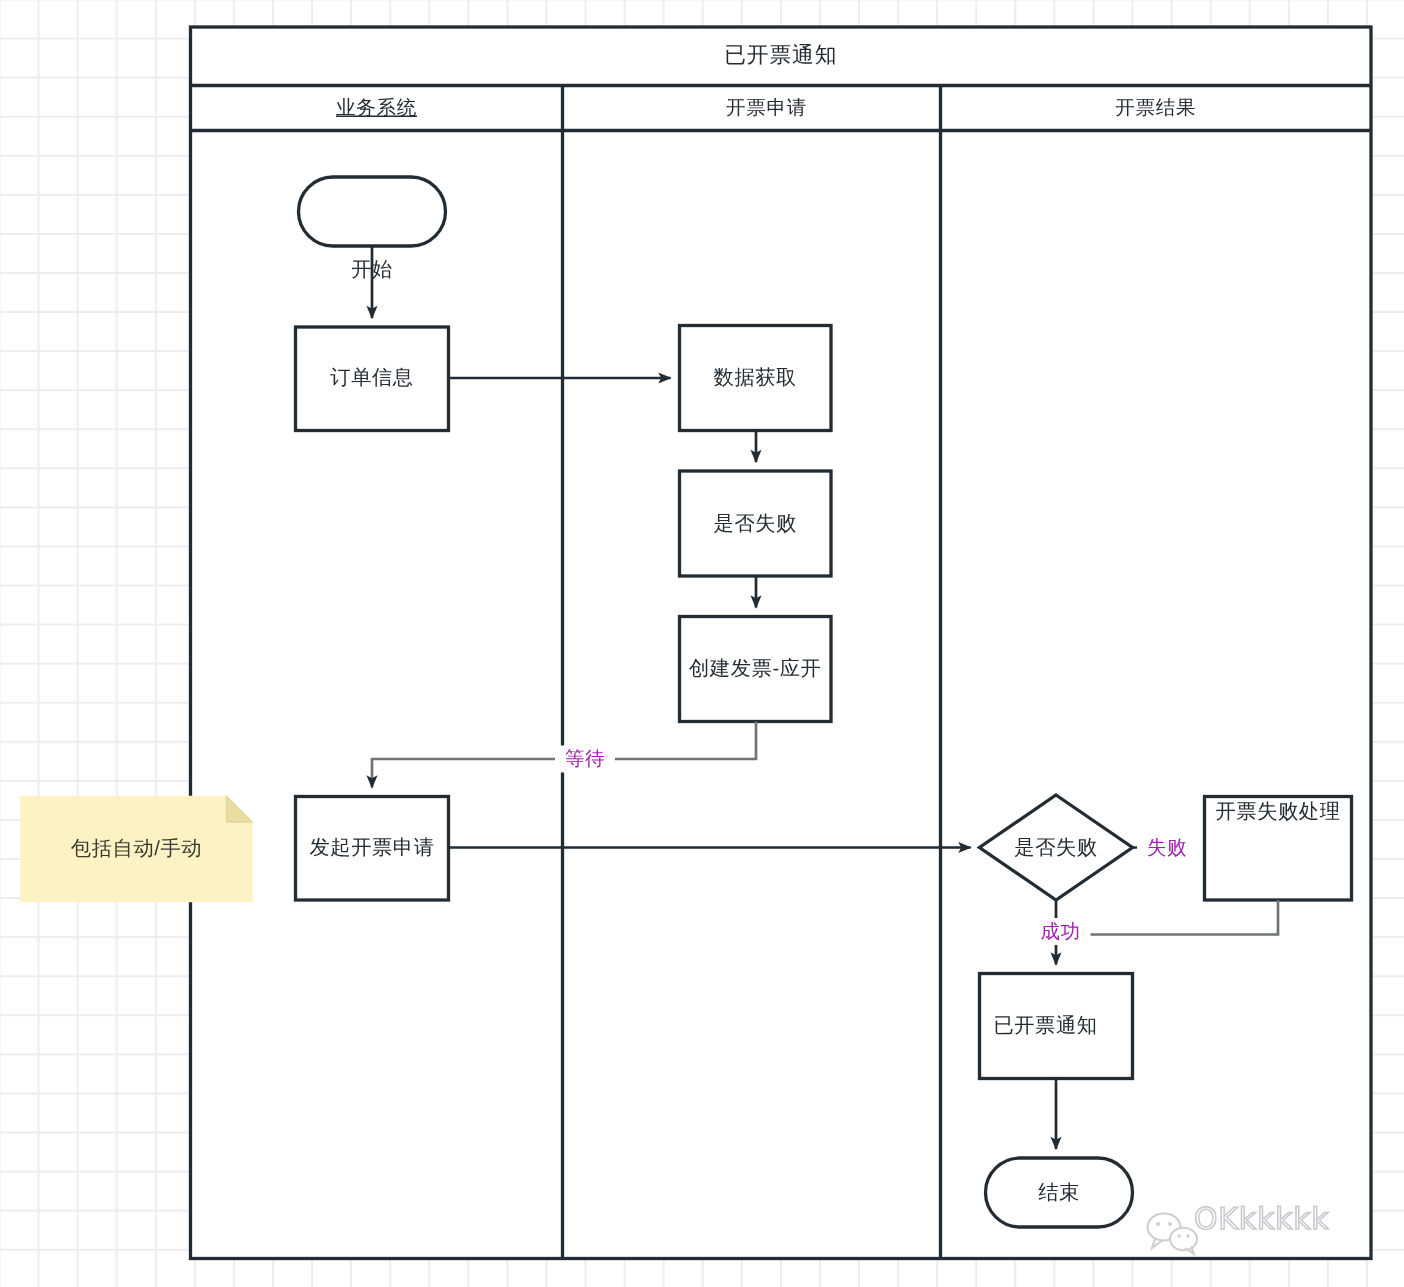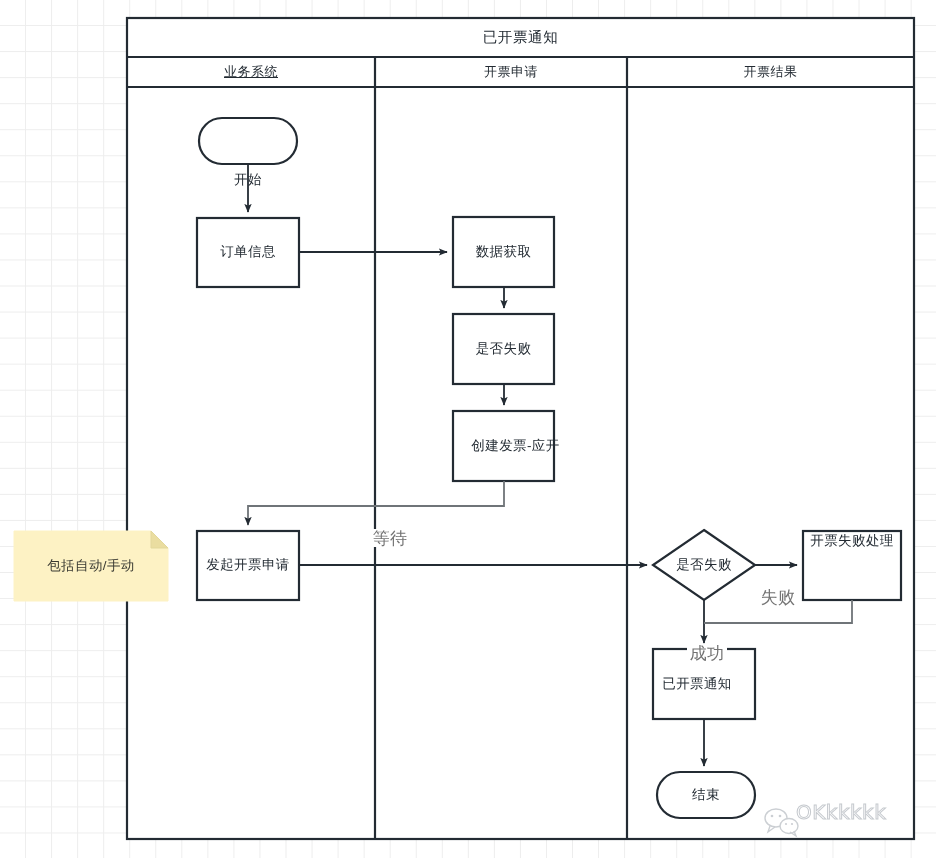--- a/index.html
+++ b/index.html
@@ -47,27 +47,26 @@
   }
   .lane-head {
     font-size: 13px;
     letter-spacing: 0.5px;
   }
   .edge-label {
     position: absolute;
     display: flex;
     align-items: center;
     justify-content: center;
-    font-size: 17px;
-    color: #737373;
+    font-size: 13px;
+    color: #a21caf;
     background: #ffffff;
     letter-spacing: 0.3px;
     white-space: nowrap;
     padding: 0 2px;
-    margin-top: 32px;
   }
   .note-label {
     font-size: 13.5px;
     color: #3a3a32;
   }
   .watermark {
     position: absolute;
     left: 762px;
     top: 800px;
     display: flex;
@@ -188,21 +187,21 @@
   <div class="node-label lane-title" style="left:127px; top:18px; width:787px; height:39px;">已开票通知</div>
 
   <div class="node-label lane-head" style="left:127px; top:57px; width:248px; height:30px;text-decoration:underline;">业务系统</div>
   <div class="node-label lane-head" style="left:385px; top:57px; width:252px; height:30px;">开票申请</div>
   <div class="node-label lane-head" style="left:627px; top:57px; width:287px; height:30px;">开票结果</div>
 
   <div class="node-label" style="left:199px; top:118px; width:98px; height:60px;margin-top:32px;">开始</div>
   <div class="node-label" style="left:197px; top:218px; width:102px; height:69px;">订单信息</div>
   <div class="node-label" style="left:453px; top:217px; width:101px; height:70px;">数据获取</div>
   <div class="node-label" style="left:453px; top:314px; width:101px; height:70px;">是否失败</div>
-  <div class="node-label" style="left:470px; top:411px; width:91px; height:70px;">创建发票-应开</div>
+  <div class="node-label" style="left:458px; top:411px; width:91px; height:70px;">创建发票-应开</div>
   <div class="node-label" style="left:195px; top:531px; width:106px; height:69px;">发起开票申请</div>
   <div class="node-label" style="left:653px; top:530px; width:102px; height:70px;">是否失败</div>
   <div class="node-label" style="left:803px; top:507px; width:98px; height:69px;">开票失败处理</div>
   <div class="node-label" style="left:653px; top:649px; width:88px; height:70px;">已开票通知</div>
   <div class="node-label" style="left:657px; top:772px; width:98px; height:46px;">结束</div>
 
   <div class="edge-label" style="left:370px; top:497px; width:36px; height:18px;">等待</div>
   <div class="edge-label" style="left:758px; top:556px; width:36px; height:18px;">失败</div>
   <div class="edge-label" style="left:687px; top:612px; width:36px; height:18px;">成功</div>
 

